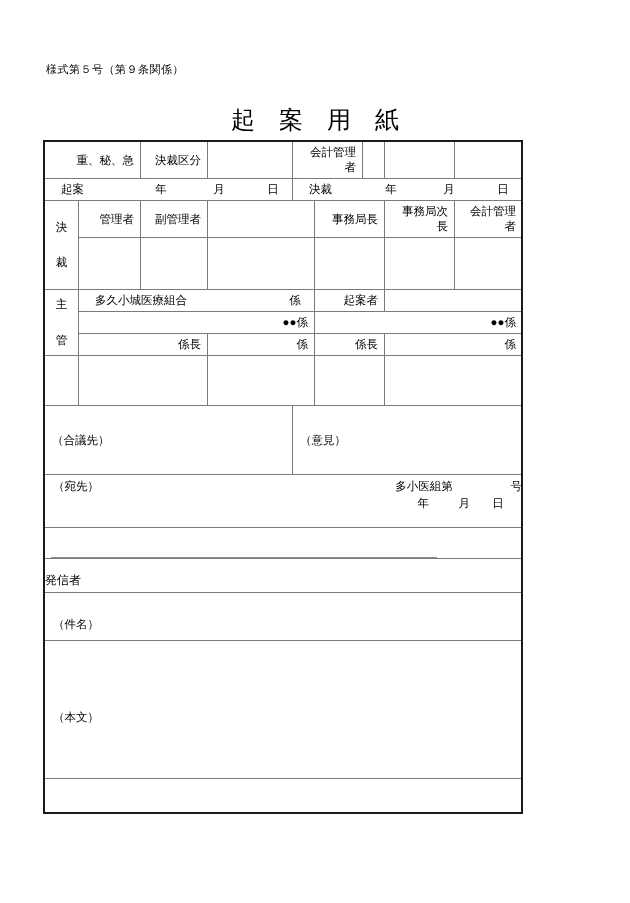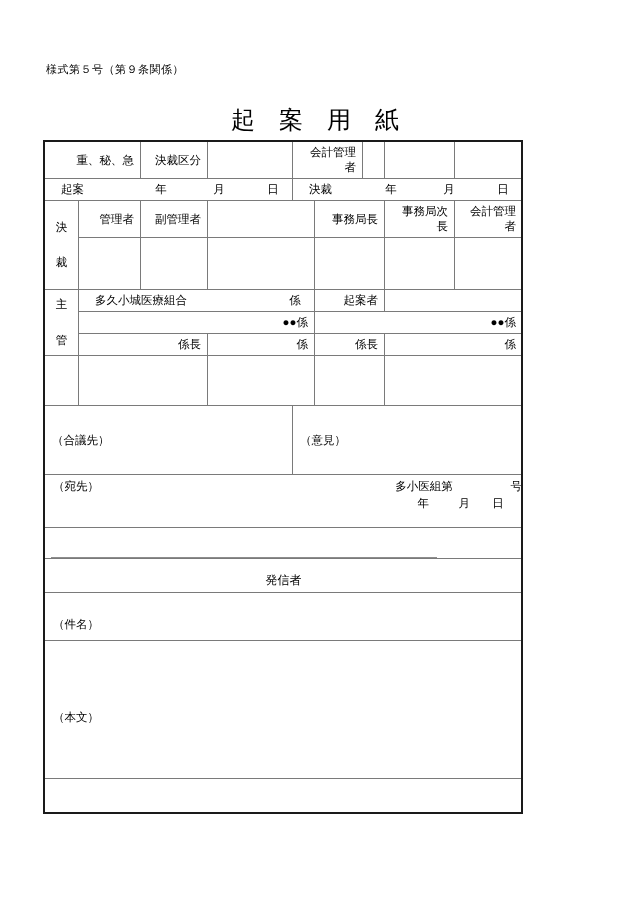--- a/index.html
+++ b/index.html
@@ -182,21 +182,20 @@
     vertical-align: bottom;
   }
   .sender-inner {
     position: relative;
     height: 100%;
   }
   .sender-text {
     position: absolute;
     left: 0; right: 0;
     bottom: 3px;
-    text-align: center;
     font-size: 12px;
   }
 
   
   .subject-box { height: 47px; vertical-align: top; }
   .body-box    { height: 137px; vertical-align: top; }
   .subject-box .cell-pad, .body-box .cell-pad { padding: 4px 8px; margin-top: 16px; }
 
   .dot { letter-spacing: 0px; }
 </style>

